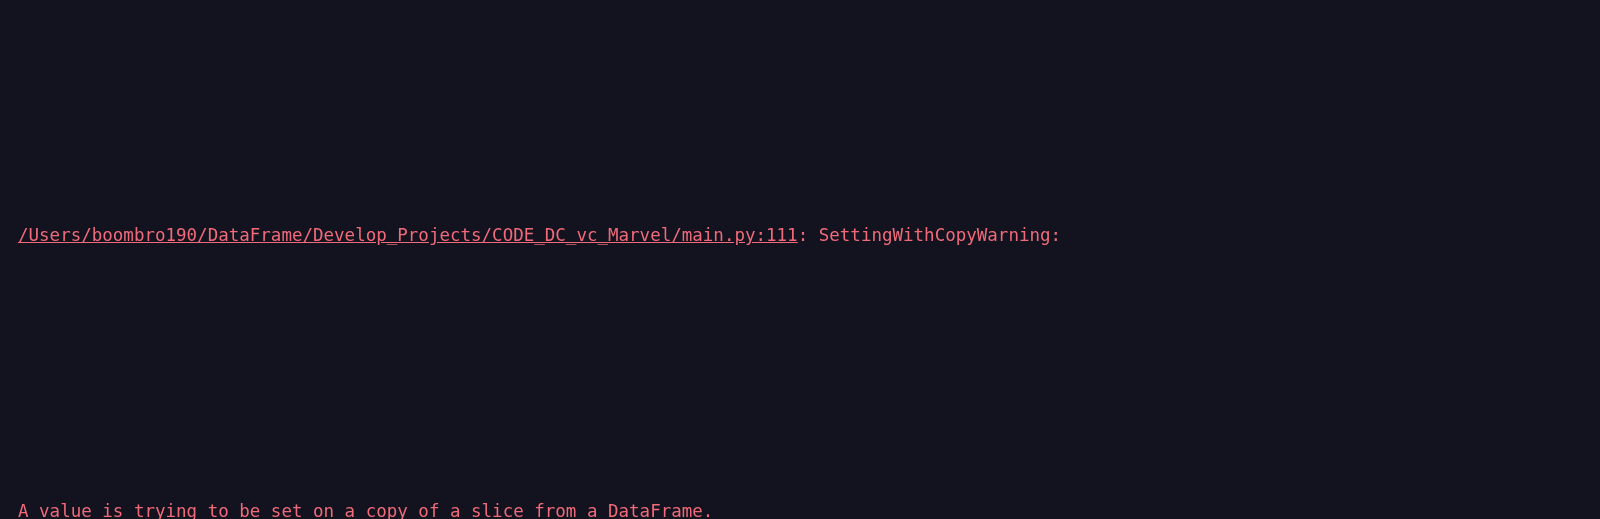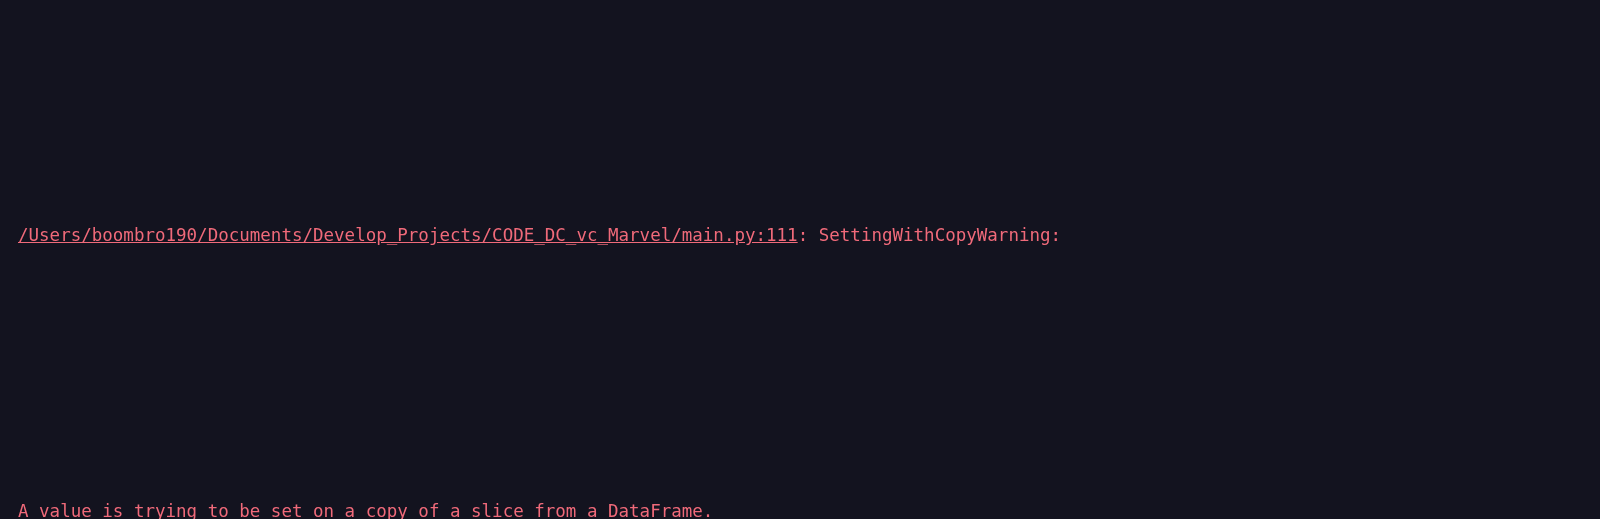--- a/index.html
+++ b/index.html
@@ -41,21 +41,21 @@
       height: 1.75em;
     }
   </style>
 </head>
 <body>
 
 
 
 <div class="terminal">
 
-  <span class="line"><span class="file-link">/Users/boombro190/Documents/Develop_Projects/CODE_DC_vc_Marvel/main.py:111</span><span class="plain">: </span><span class="warn-label">SettingWithCopyWarning:</span></span>
+  <span class="line"><span class="file-link">/Users/boombro190/DataFrame/Develop_Projects/CODE_DC_vc_Marvel/main.py:111</span><span class="plain">: </span><span class="warn-label">SettingWithCopyWarning:</span></span>
   <span class="blank"></span>
   <span class="blank"></span>
   <span class="line plain">A value is trying to be set on a copy of a slice from a DataFrame.</span>
   
   
   
   
 
   
   

